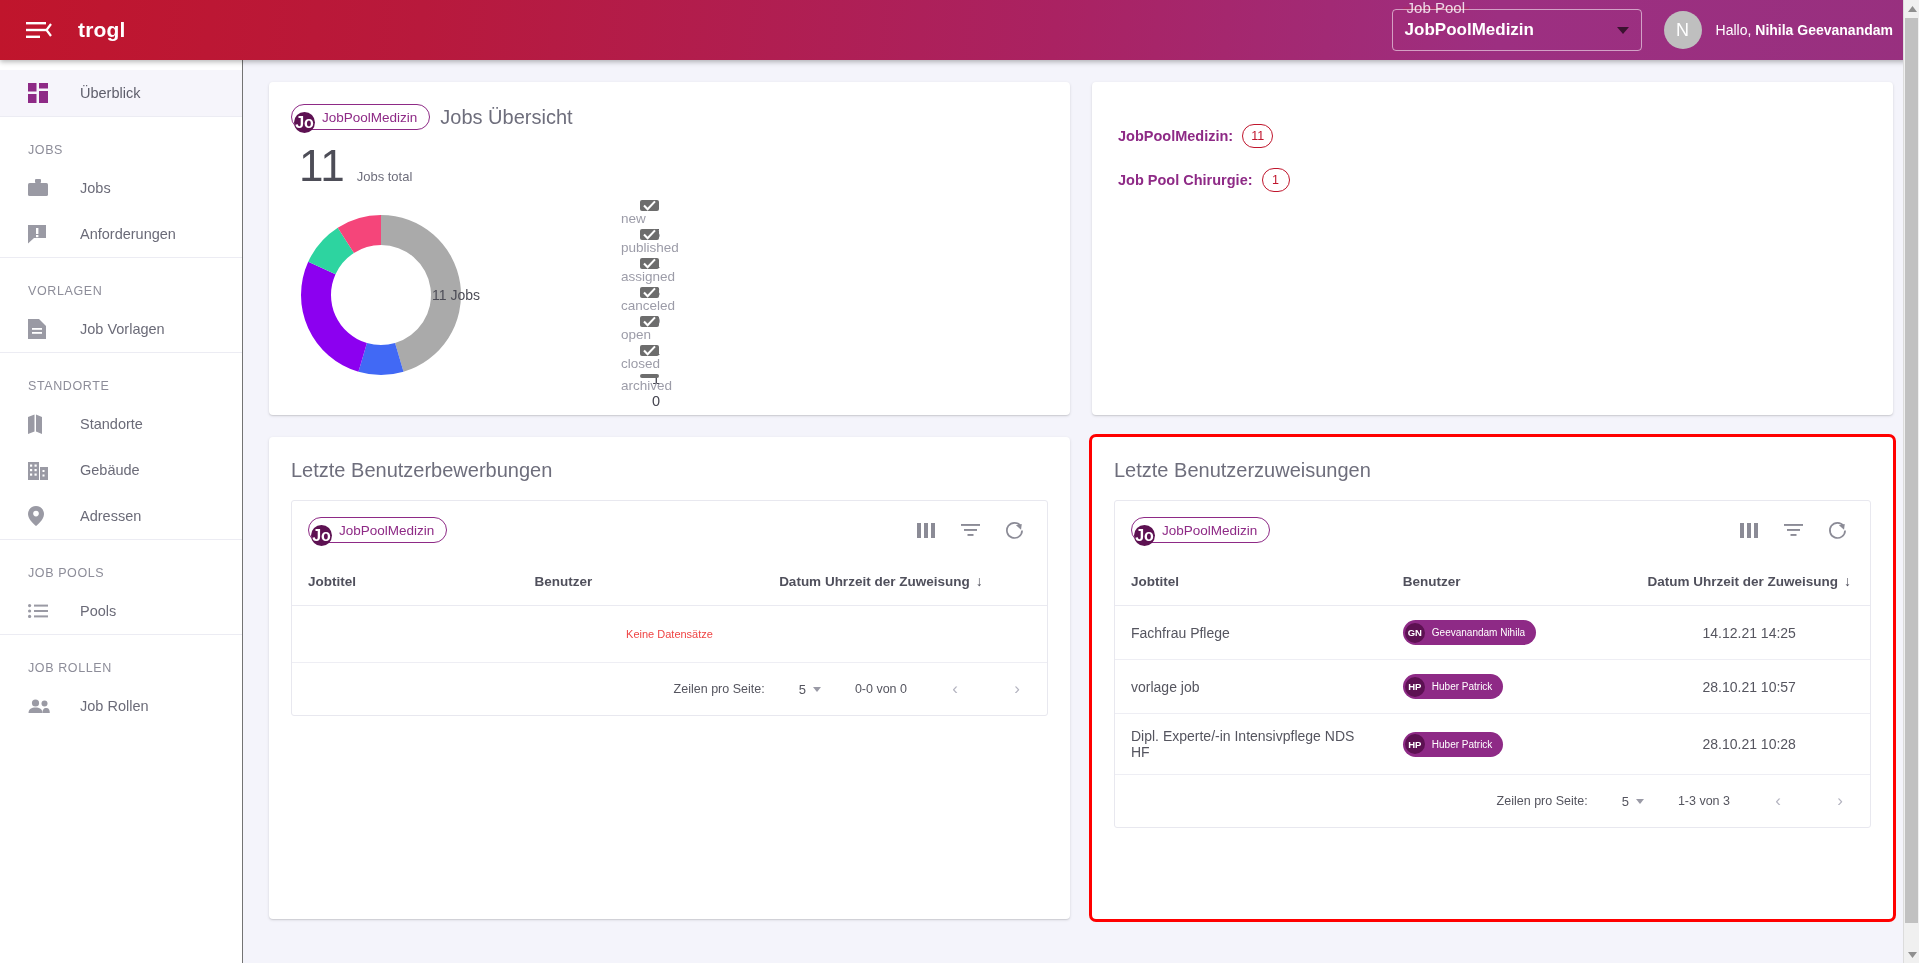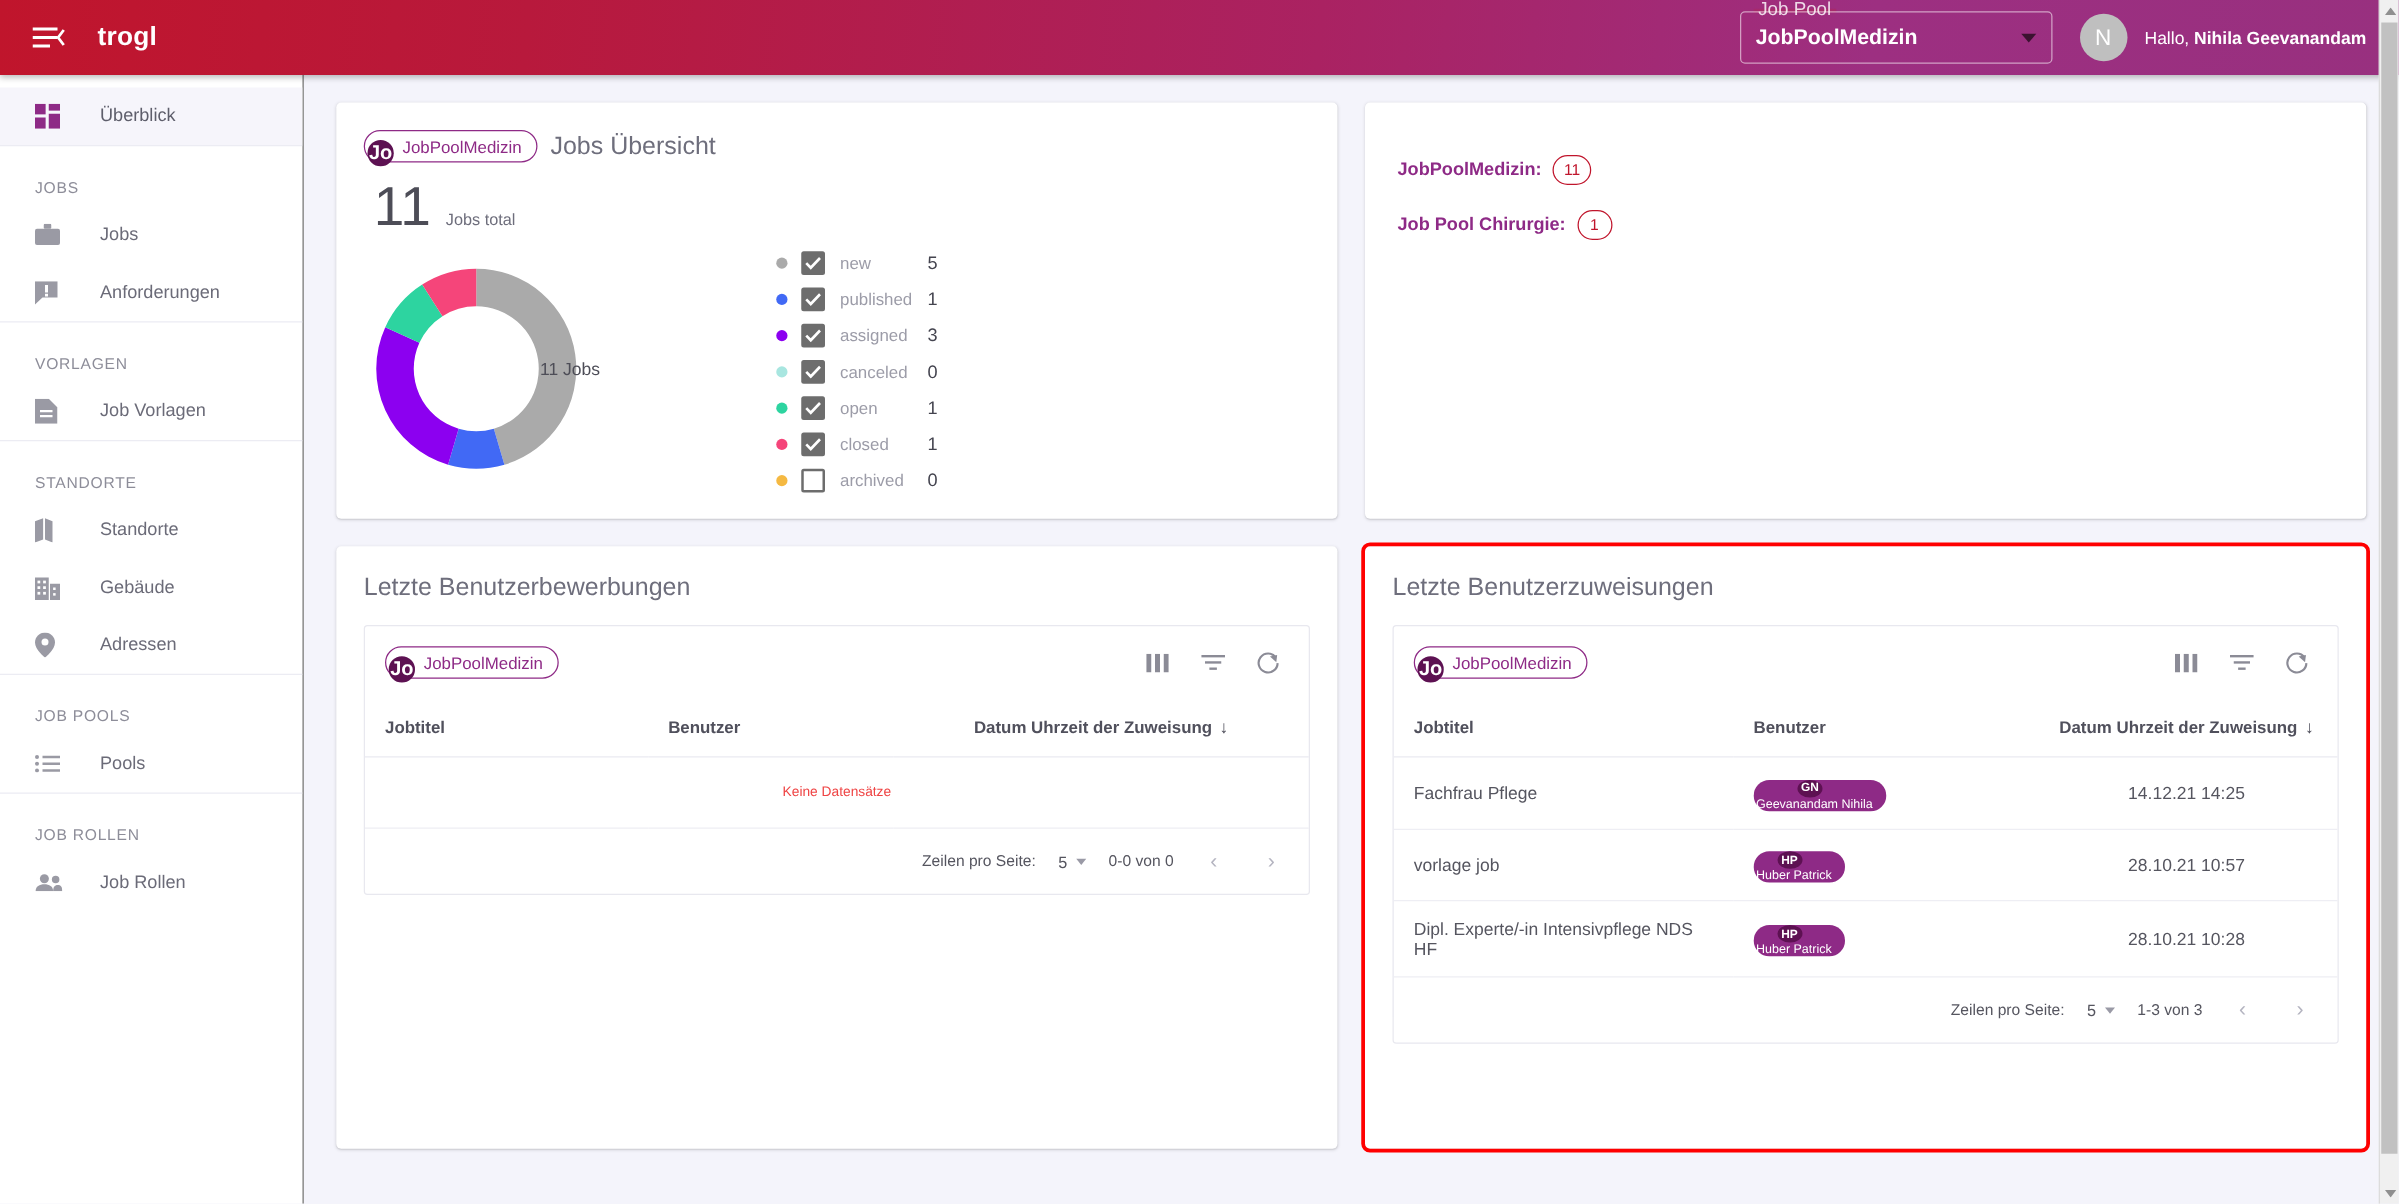--- a/index.html
+++ b/index.html
@@ -115,21 +115,21 @@
     font-size: 16px; font-weight: bold;
     display: flex; align-items: center; justify-content: center;
     margin-right: 7px;
     margin-top: 11px;
   }
   .chip .chip-txt { font-size: 13.5px; color: #8e2a86; }
 
   .chip-solid {
     display: inline-flex; align-items: center;
     border-radius: 13px; height: 25px; padding: 0 11px 0 2px;
-    background: #8e2a86; color: #fff; flex-direction: column;
+    background: #8e2a86; color: #fff;
   }
   .chip-solid .chip-av {
     width: 20px; height: 20px; border-radius: 50%;
     background: #5d1152; color: #fff; font-size: 9.5px; font-weight: bold;
     display: flex; align-items: center; justify-content: center; margin-right: 7px;
   }
   .chip-solid .chip-txt { font-size: 10px; }
 
   
   .jobs-head { display: flex; align-items: center; gap: 10px; }
@@ -137,21 +137,21 @@
   .total-num { font-size: 44px; color: #4d4d57; line-height: 1; font-weight: normal; }
   .total-lab { font-size: 13px; color: #6e6e7c; margin-left: 12px; }
 
   .chart-area { display: flex; align-items: center; margin-top: 6px; }
   .donut-wrap { position: relative; width: 330px; height: 200px; display: flex; align-items: center; }
   .donut-center {
     position: absolute; font-size: 14px; color: #4d4d57;
     left: 50%; top: 50%; transform: translate(-50%,-50%);
   }
   .legend { display: flex; flex-direction: column; gap: 8px; padding-top: 6px; }
-  .legend-row { display: flex; align-items: center; height: 21px; cursor: pointer; }
+  .legend-row { display: flex; align-items: center; height: 21px; cursor: pointer; flex-direction: column; }
   .legend-dot { width: 9px; height: 9px; border-radius: 50%; margin-right: 11px; }
   .legend-cb {
     width: 19px; height: 19px; border-radius: 2px;
     display: flex; align-items: center; justify-content: center;
     margin-right: 12px;
   }
   .legend-cb.on { background: #6d6d6d; }
   .legend-cb.off { background: #fff; border: 2px solid #6d6d6d; }
   .legend-label { font-size: 13.5px; color: #9c9ca8; min-width: 68px; }
   .legend-val { font-size: 14.5px; color: #44444f; margin-left: 2px; }
@@ -185,21 +185,21 @@
   thead th.c-date { text-align: center; }
   .sort-arrow { color: #50505c; margin-left: 6px; font-size: 14px; }
   tbody td {
     font-size: 14px; color: #55555f; padding: 14px 16px;
     border-bottom: 1px solid #eeeef4; vertical-align: middle;
   }
   tbody td.c-date { text-align: center; white-space: nowrap; }
   .empty-row td { text-align: center; font-size: 11px; color: #ef4444; padding: 22px 0; }
   .tbl-foot {
     display: flex; align-items: center; justify-content: flex-end;
-    padding: 12px 16px; gap: 18px;
+    padding: 12px 16px; gap: 34px;
   }
   .foot-lab { font-size: 12.5px; color: #55555f; }
   .rows-sel { display: flex; align-items: center; gap: 7px; cursor: pointer; font-size: 13px; color: #55555f; }
   .mini-caret { width: 0; height: 0; border-left: 4px solid transparent; border-right: 4px solid transparent; border-top: 5px solid #9a9aa6; }
   .pg-btn { width: 28px; height: 28px; display: flex; align-items: center; justify-content: center; color: #b4b4c0; font-size: 17px; cursor: pointer; }
 
   
   .scrollbar {
     position: absolute; right: 0; top: 0; width: 16px; height: 963px;
     background: #f0f0f0; z-index: 50; border-left: 1px solid #dcdcdc;

